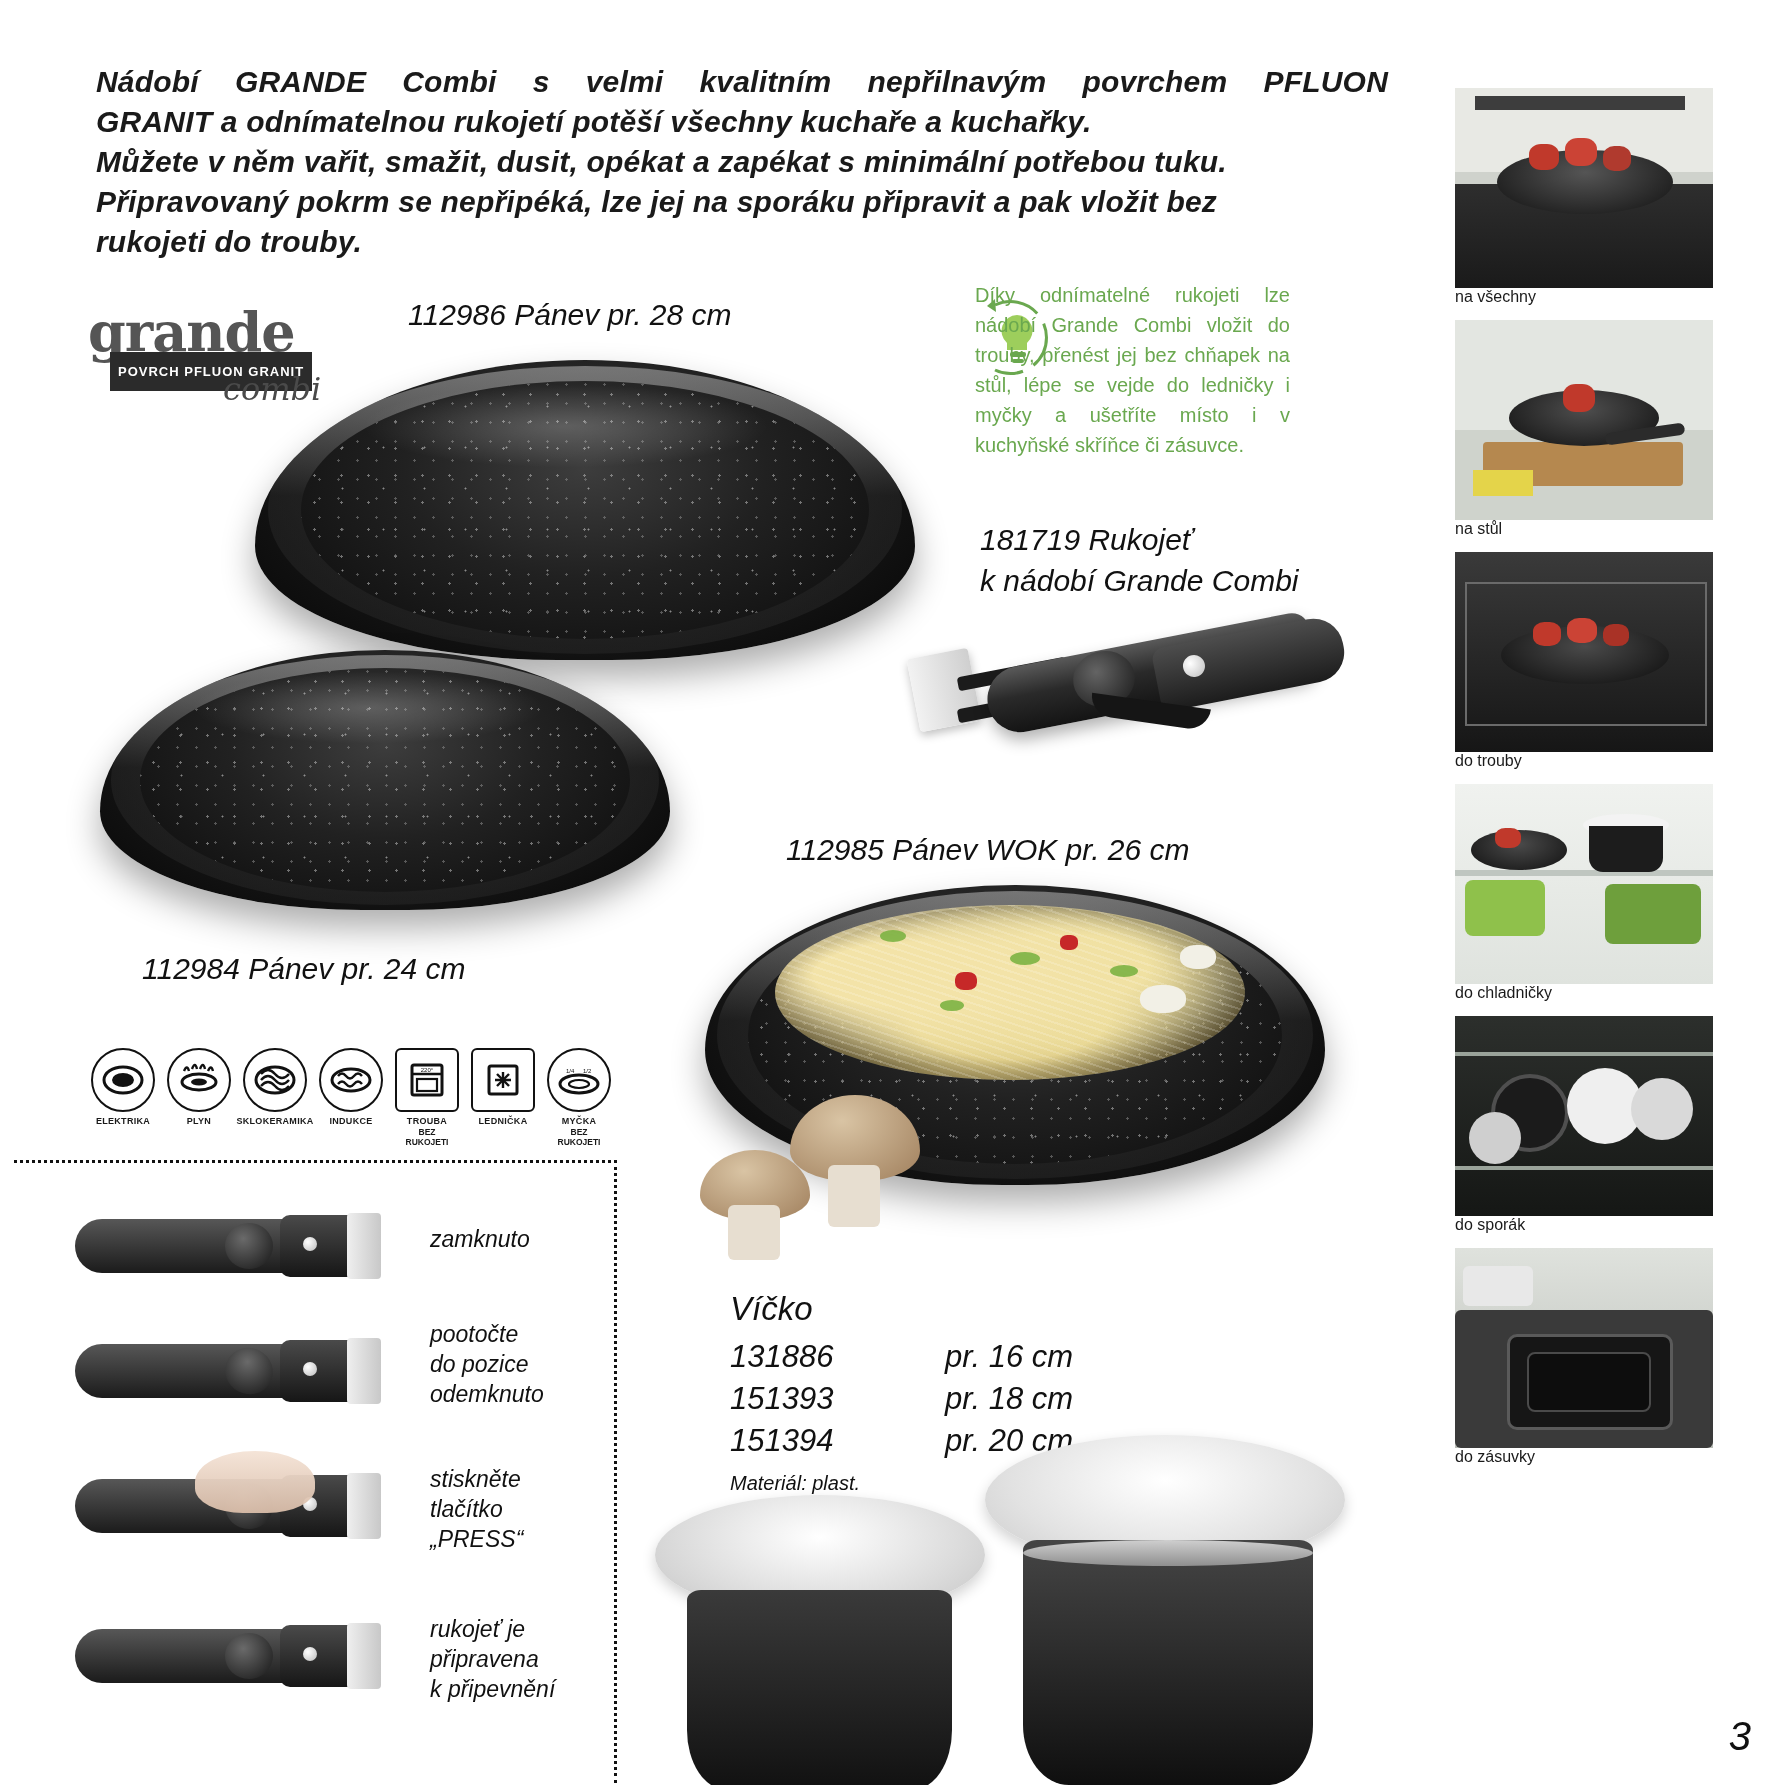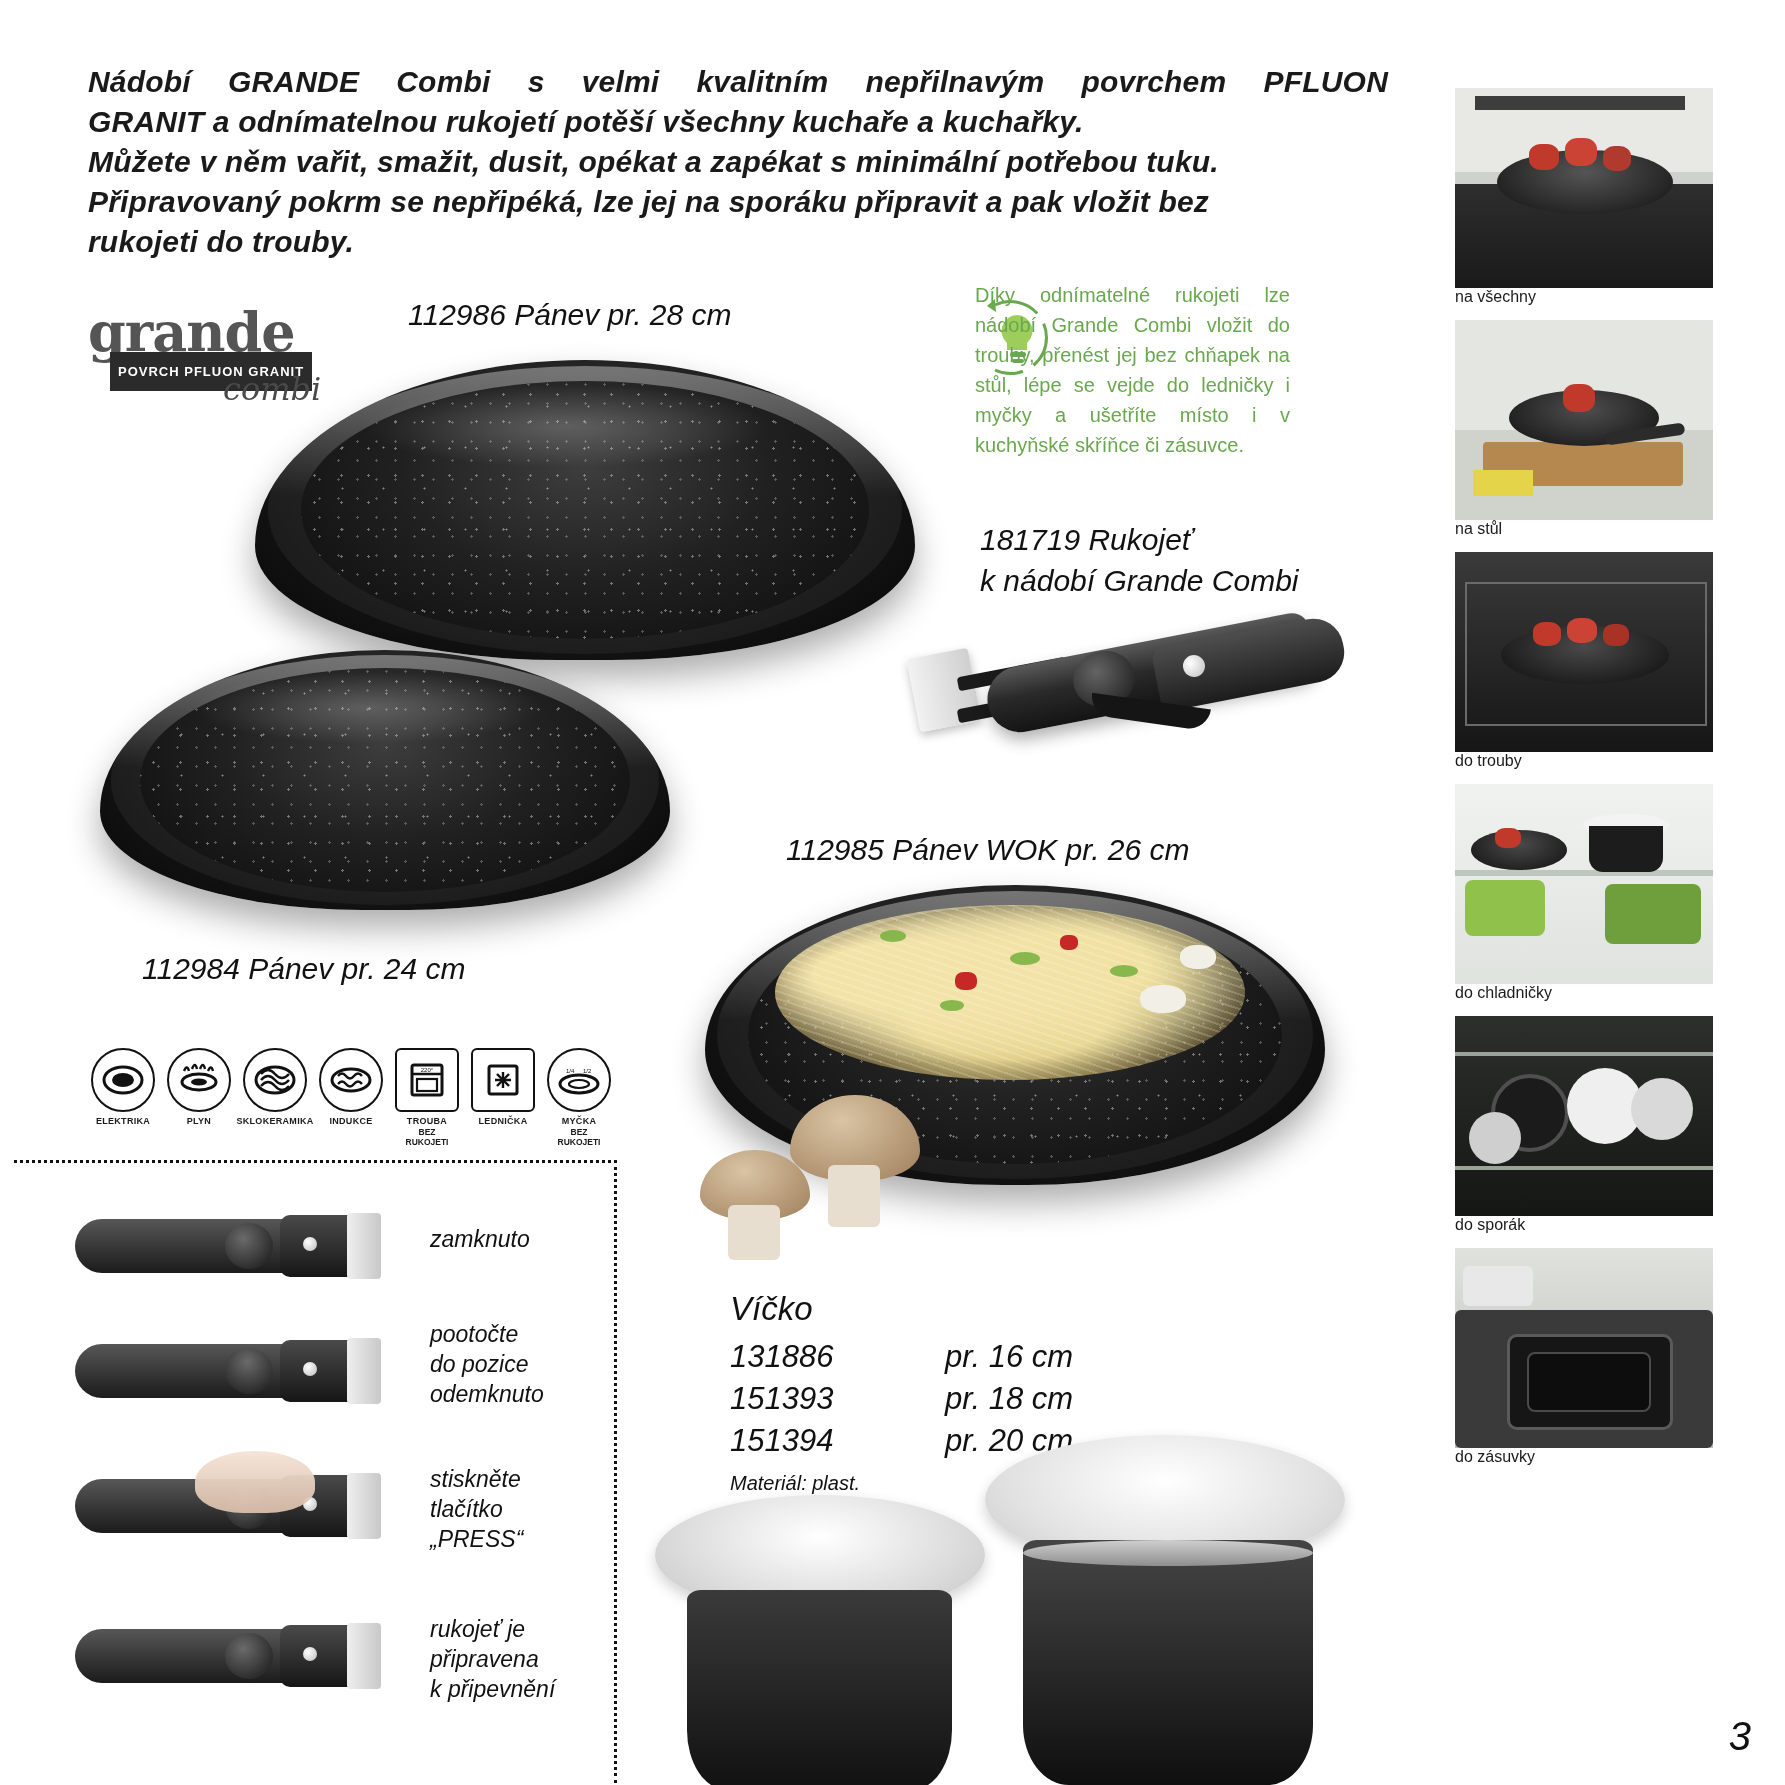--- a/index.html
+++ b/index.html
@@ -14,21 +14,21 @@
   .page{position:absolute;inset:0;}
 
   
   .intro{
     position:absolute;left:88px;top:62px;width:1300px;
     font-style:italic;font-weight:bold;
     font-size:30px;line-height:1.33;
     text-align:justify;
     letter-spacing:.2px;
   }
-  .intro span{display:block;}
+  .intro span{display:block;margin-left:8px;}
   .intro .l1{text-align:justify;text-align-last:justify;}
 
   
   .logo{
     position:absolute;left:88px;top:300px;width:250px;height:90px;
     color:#3a3a3a;
   }
   .logo .g1{
     font-family:"DejaVu Serif", serif;
     font-size:54px;font-weight:bold;letter-spacing:-1px;

